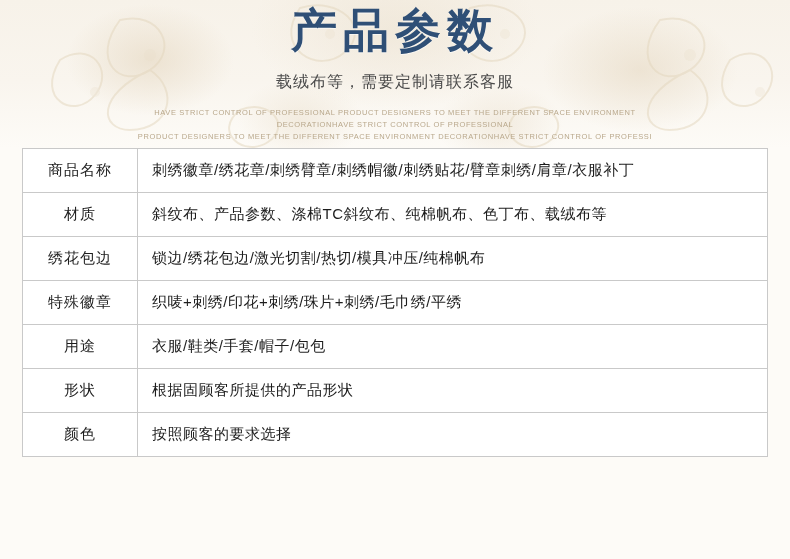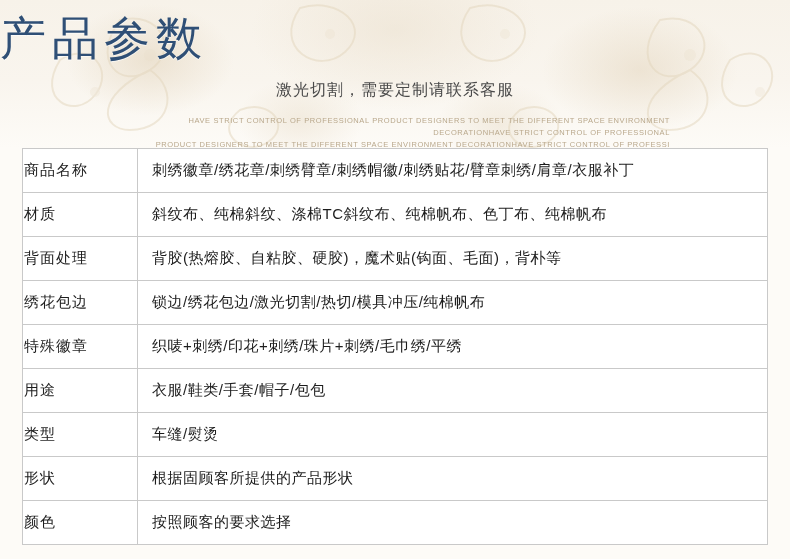--- a/index.html
+++ b/index.html
@@ -33,40 +33,39 @@
     overflow: hidden;
   }
   .damask {
     position: absolute;
     inset: 0;
     opacity: 0.5;
     pointer-events: none;
   }
   .title {
     position: relative;
-    text-align: left;
-    padding-top: 8px;
+    text-align: center;
     font-family: "DejaVu Sans", "Liberation Sans", sans-serif;
     font-size: 46px;
-    font-weight: normal;
+    font-weight: bold;
     letter-spacing: 6px;
     color: #2f4f76;
     text-shadow: 0 1px 0 rgba(255,255,255,0.6);
   }
   .subtitle {
     position: relative;
     text-align: center;
     margin-top: 10px;
     font-size: 16px;
     color: #4a4a4a;
     letter-spacing: 1px;
   }
   .latin {
     position: relative;
-    text-align: right;
+    text-align: center;
     margin-top: 14px;
     font-size: 7.5px;
     line-height: 12px;
     color: #b9a88c;
     letter-spacing: 0.6px;
     padding: 0 120px;
   }
   
   .table-wrap {
     padding: 0 22px;
@@ -79,20 +78,21 @@
   }
   table.spec td {
     border: 1px solid #c9c9c9;
     height: 41px;
     font-size: 15px;
     color: #1d1d1d;
     vertical-align: middle;
   }
   td.label {
     width: 112px;
+    text-align: center;
     letter-spacing: 1px;
     font-size: 15px;
   }
   td.value {
     padding-left: 14px;
     letter-spacing: 0.5px;
     margin-top: 26px;
   }
 </style>
 </head>
@@ -118,58 +118,50 @@
         <circle cx="150" cy="55" r="6"></circle>
         <circle cx="95" cy="92" r="5"></circle>
         <circle cx="690" cy="55" r="6"></circle>
         <circle cx="760" cy="92" r="5"></circle>
         <circle cx="330" cy="34" r="5"></circle>
         <circle cx="505" cy="34" r="5"></circle>
       </g>
     </svg>
 
     <div class="title">产品参数</div>
-    <div class="subtitle">激光切割，需要定制请联系客服</div>
+    <div class="subtitle">载绒布等，需要定制请联系客服</div>
     <div class="latin">
       <span>HAVE STRICT CONTROL OF PROFESSIONAL PRODUCT DESIGNERS TO MEET THE DIFFERENT SPACE ENVIRONMENT DECORATIONHAVE STRICT CONTROL OF PROFESSIONAL</span>
       <br>
       <span>PRODUCT DESIGNERS TO MEET THE DIFFERENT SPACE ENVIRONMENT DECORATIONHAVE STRICT CONTROL OF PROFESSI</span>
     </div>
   </div>
 
   <div class="table-wrap">
     <table class="spec">
       <tbody>
         <tr>
           <td class="label">商品名称</td>
           <td class="value">刺绣徽章/绣花章/刺绣臂章/刺绣帽徽/刺绣贴花/臂章刺绣/肩章/衣服补丁</td>
         </tr>
         <tr>
           <td class="label">材质</td>
-          <td class="value">斜纹布、纯棉斜纹、涤棉TC斜纹布、纯棉帆布、色丁布、纯棉帆布</td>
-        </tr>
-        <tr>
-          <td class="label">背面处理</td>
-          <td class="value">背胶(热熔胶、自粘胶、硬胶)，魔术贴(钩面、毛面)，背朴等</td>
+          <td class="value">斜纹布、产品参数、涤棉TC斜纹布、纯棉帆布、色丁布、载绒布等</td>
         </tr>
         <tr>
           <td class="label">绣花包边</td>
           <td class="value">锁边/绣花包边/激光切割/热切/模具冲压/纯棉帆布</td>
         </tr>
         <tr>
           <td class="label">特殊徽章</td>
           <td class="value">织唛+刺绣/印花+刺绣/珠片+刺绣/毛巾绣/平绣</td>
         </tr>
         <tr>
           <td class="label">用途</td>
           <td class="value">衣服/鞋类/手套/帽子/包包</td>
-        </tr>
-        <tr>
-          <td class="label">类型</td>
-          <td class="value">车缝/熨烫</td>
         </tr>
         <tr>
           <td class="label">形状</td>
           <td class="value">根据固顾客所提供的产品形状</td>
         </tr>
         <tr>
           <td class="label">颜色</td>
           <td class="value">按照顾客的要求选择</td>
         </tr>
 

